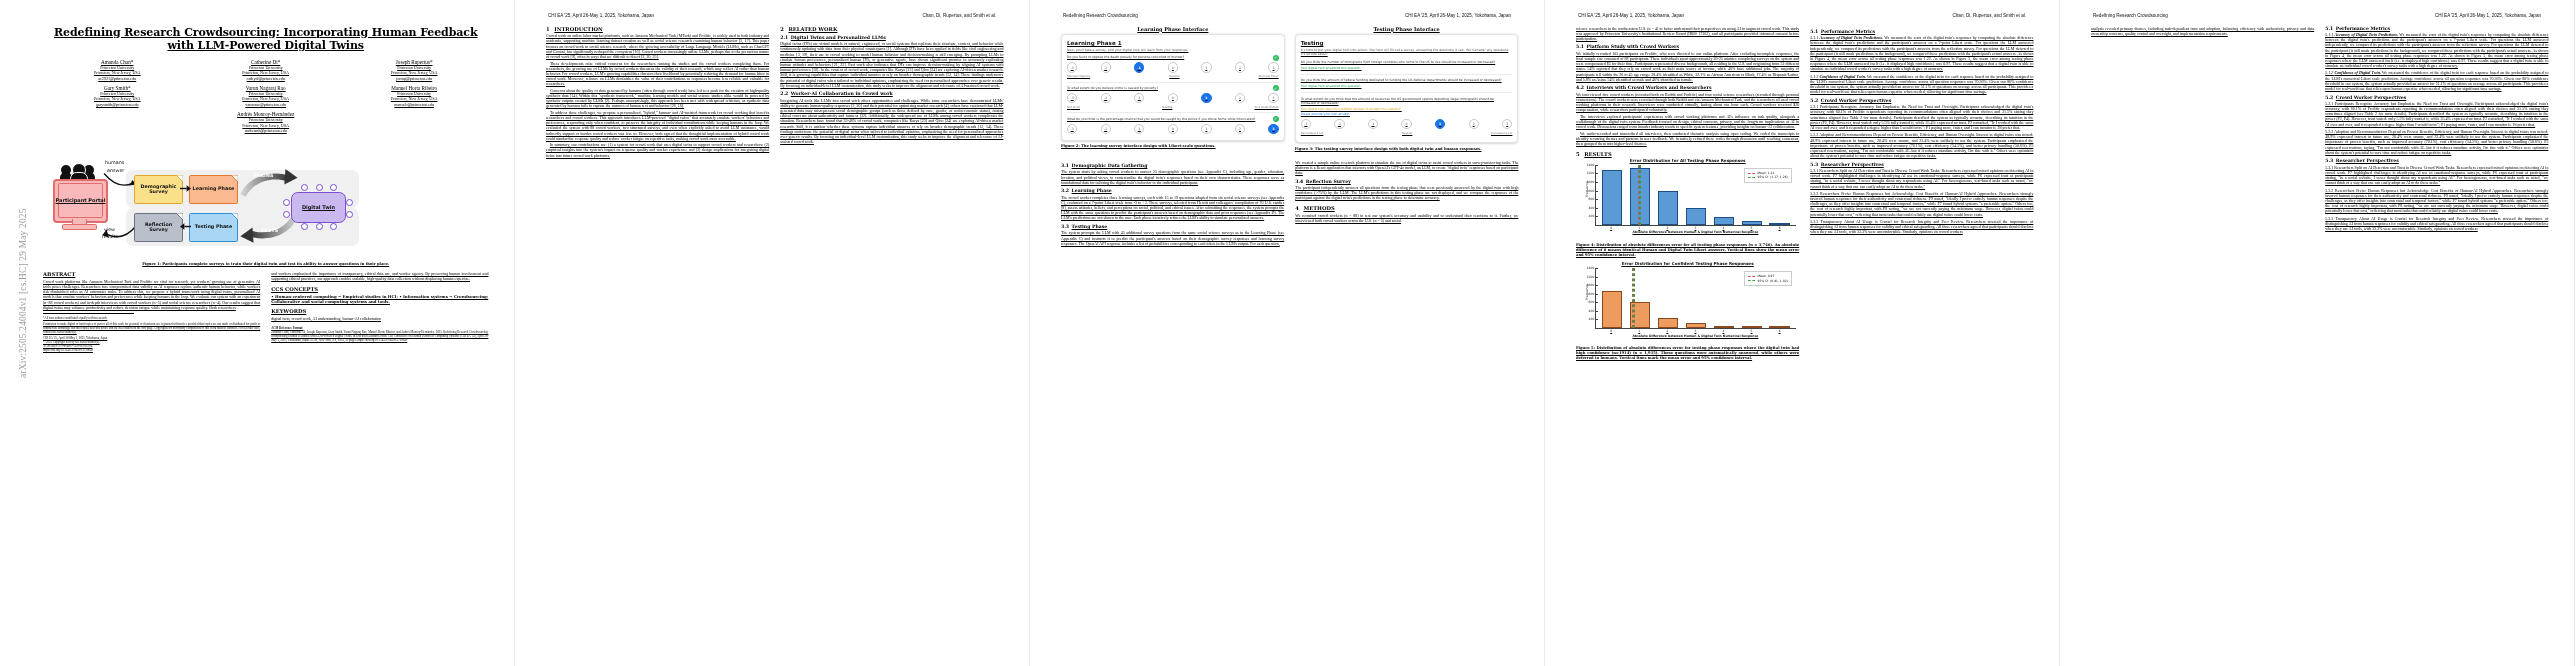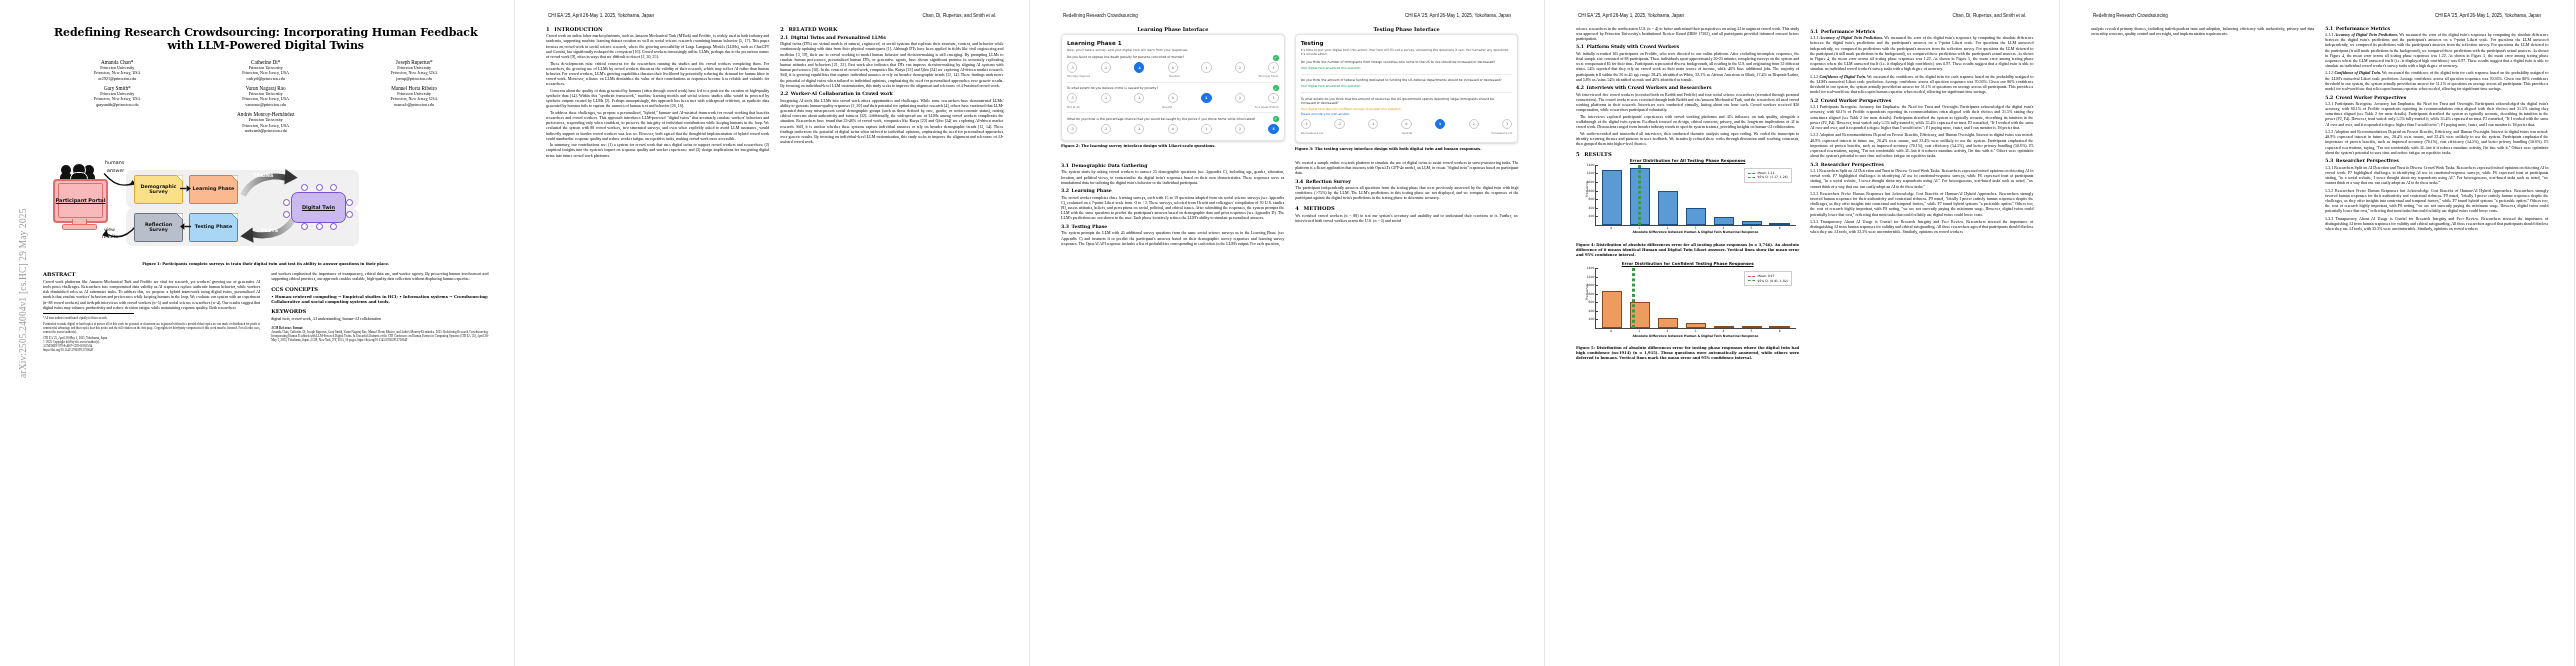--- a/index.html
+++ b/index.html
@@ -8,21 +8,21 @@
   .pages{display:flex;height:667px;}
   .page{position:relative;width:515px;height:667px;background:#fff;flex:0 0 515px;box-sizing:border-box;
         border-right:0.6px solid #e8e8e8;}
   .arxiv-strip{position:absolute;left:5.6px;top:67px;width:15.6px;height:333px;}
   .arxiv-strip span{display:block;transform:rotate(-90deg);transform-origin:left top;
         position:absolute;left:12.2px;top:311px;white-space:nowrap;color:#9a9a9a;font-size:9.4px;
         font-family:"Liberation Serif",serif;letter-spacing:0.2px;}
   .runhead{position:absolute;top:13.3px;left:33px;right:33px;height:7.8px;font-size:4.6px;color:#111;
         font-family:"Liberation Sans",sans-serif;display:flex;justify-content:space-between;}
   .runhead .r{text-align:right;}
-  .body{position:absolute;left:31px;right:25.6px;top:25.6px;bottom:10px;}
+  .body{position:absolute;left:31px;right:25.6px;top:25.6px;bottom:10px;text-decoration:underline;}
   .cols2{display:flex;gap:11px;height:100%;}
   .col{flex:1;min-width:0;}
   p{margin:0 0 1.8px 0;font-size:4px;line-height:1.3;text-align:justify;
     hyphens:auto;color:#000;}
   .tight p{margin-bottom:1.3px;}
   h1.title{font-family:"DejaVu Serif",serif;font-weight:bold;font-size:11px;line-height:1.22;
     text-align:center;margin:0 0 6.7px 0;letter-spacing:-0.1px;}
   .authors{display:flex;flex-wrap:wrap;justify-content:center;margin-bottom:3.3px;}
   .author{width:33.33%;text-align:center;margin-bottom:4.4px;}
   .author .nm{font-size:5.2px;font-family:"Liberation Serif",serif;}

